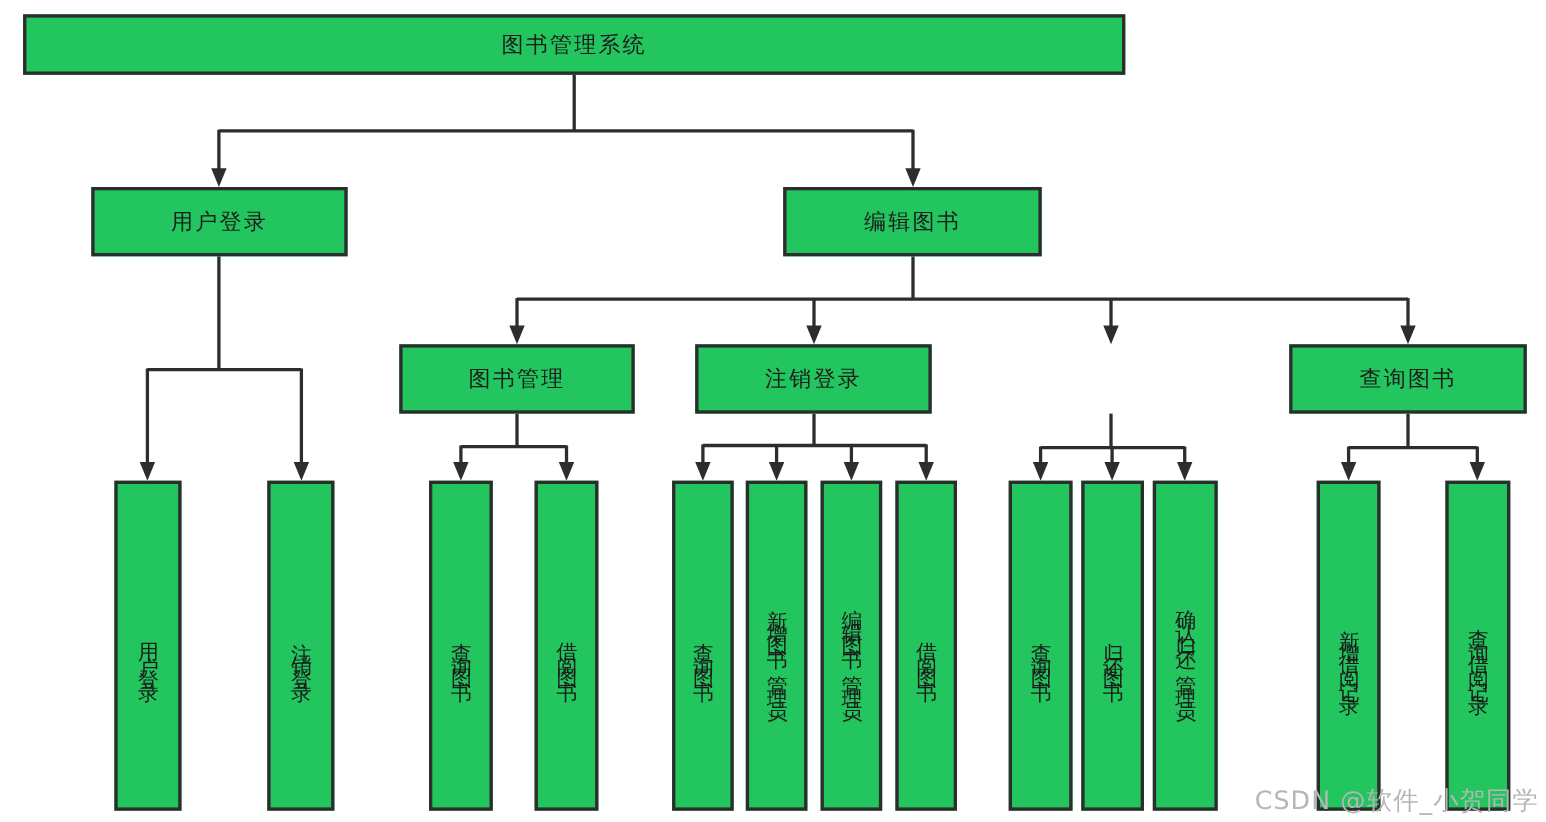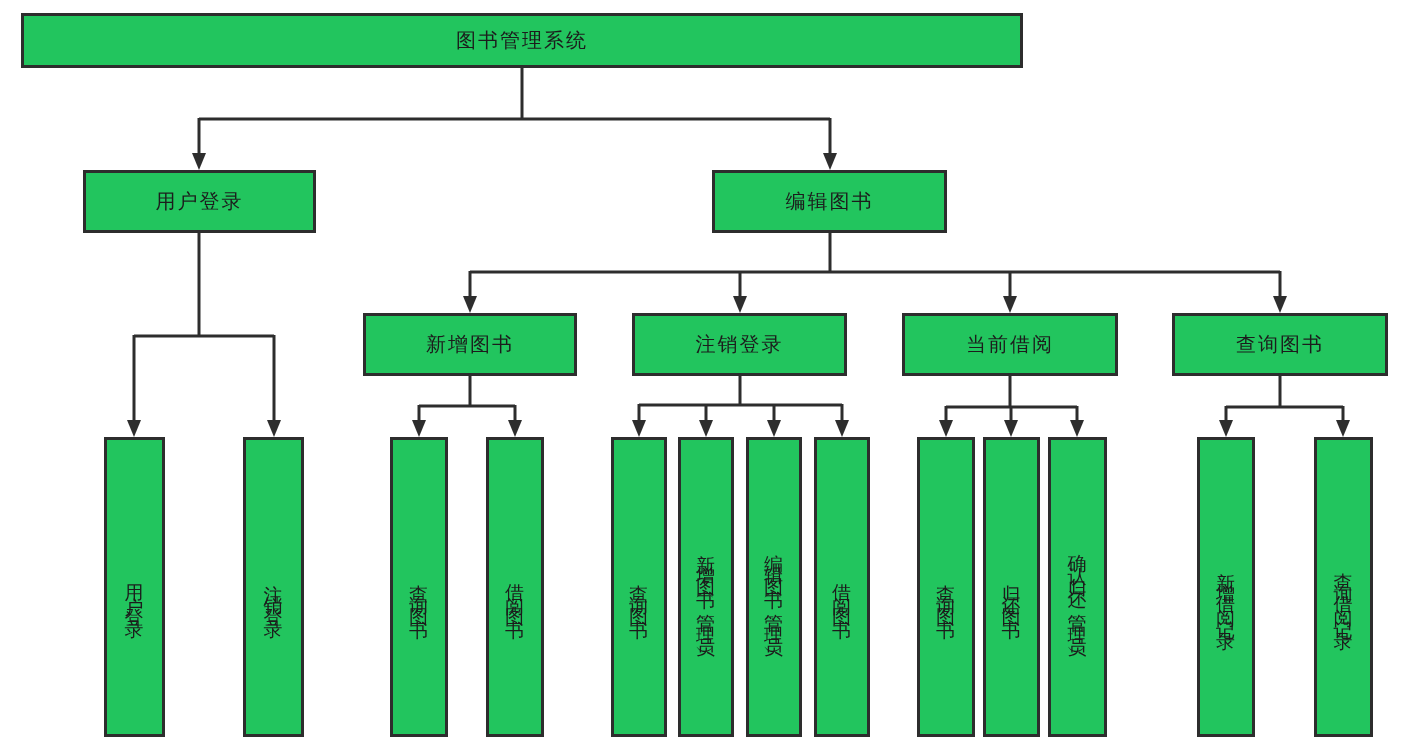--- a/index.html
+++ b/index.html
@@ -99,23 +99,22 @@
       <polygon points="1219,420 1233,420 1226,437"></polygon>
       <polygon points="1336,420 1350,420 1343,437"></polygon>
     </g>
   </svg>
 
   <div class="hbox" style="left:21px;top:13px;width:1002px;height:55px">图书管理系统</div>
 
   <div class="hbox" style="left:83px;top:170px;width:233px;height:63px">用户登录</div>
   <div class="hbox" style="left:712px;top:170px;width:235px;height:63px">编辑图书</div>
 
-  <div class="hbox" style="left:363px;top:313px;width:214px;height:63px">新增图书</div>
+  <div class="hbox" style="left:363px;top:313px;width:214px;height:63px">图书管理</div>
   <div class="hbox" style="left:632px;top:313px;width:215px;height:63px">注销登录</div>
-  <div class="hbox" style="left:902px;top:313px;width:216px;height:63px">当前借阅</div>
   <div class="hbox" style="left:1172px;top:313px;width:216px;height:63px">查询图书</div>
 
   <div class="vbox" style="left:104px;top:437px;width:61px;height:300px">
     <span>用户登录</span>
   </div>
   <div class="vbox" style="left:243px;top:437px;width:61px;height:300px">
     <span>注销登录</span>
   </div>
 
   <div class="vbox" style="left:390px;top:437px;width:58px;height:300px">
@@ -148,13 +147,14 @@
     <span>确认归还（管理员）</span>
   </div>
 
   <div class="vbox" style="left:1197px;top:437px;width:58px;height:300px">
     <span>新增借阅记录</span>
   </div>
   <div class="vbox" style="left:1314px;top:437px;width:59px;height:300px">
     <span>查询借阅记录</span>
   </div>
 
+  <div class="watermark">CSDN @软件_小贺同学</div>
 </div>
 
 </body></html>

